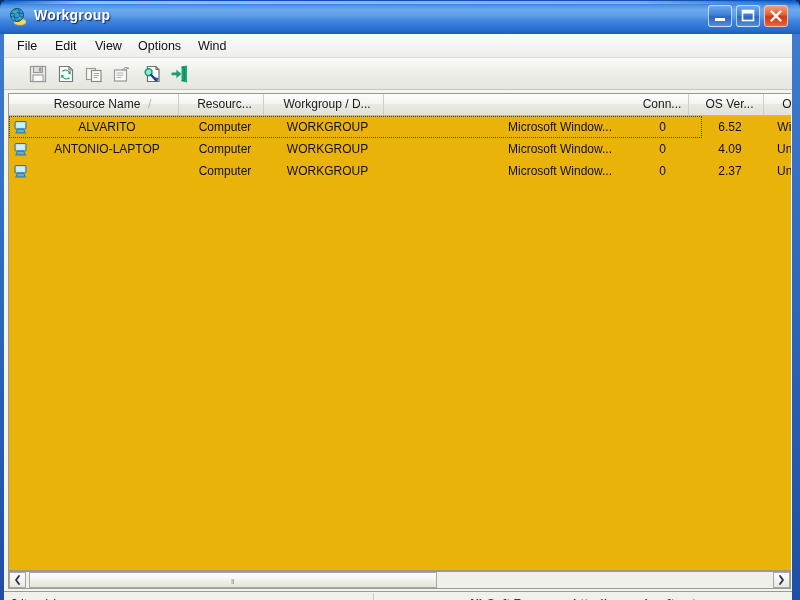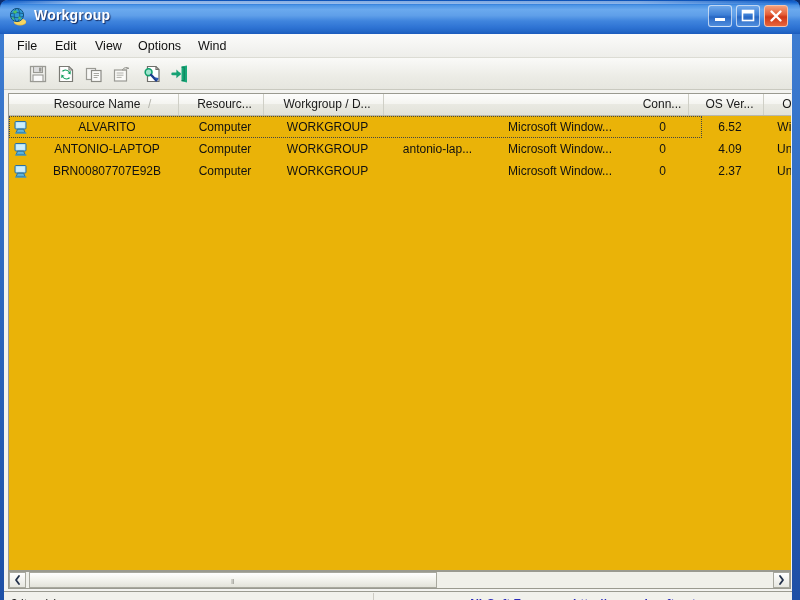--- a/index.html
+++ b/index.html
@@ -411,37 +411,35 @@
           <svg width="16" height="16" viewBox="0 0 16 16">
             <rect x="2" y="2.5" width="11" height="7.5" rx="1" fill="#9fd9f2" stroke="#2a6f9e" stroke-width="1"></rect>
             <rect x="3.2" y="3.6" width="8.6" height="5.2" fill="#cdeefb"></rect>
             <path d="M4.6 10.2 H10.6 L12 13.4 H3.2 Z" fill="#5fb6de" stroke="#2a6f9e" stroke-width="1"></path>
             <rect x="2.2" y="13.2" width="11.2" height="1.6" rx=".6" fill="#3e95c4"></rect>
           </svg>
         </div>
         <div class="cell" style="left:26px;  width:144px">ANTONIO-LAPTOP</div>
         <div class="cell" style="left:177px; width:78px">Computer</div>
         <div class="cell" style="left:262px; width:113px">WORKGROUP</div>
-        <div class="cell" style="left:382px; width:93px">antonio-lap...</div>
         <div class="cell" style="left:482px; width:138px">Microsoft Window...</div>
         <div class="cell" style="left:627px; width:53px">0</div>
         <div class="cell" style="left:687px; width:68px">4.09</div>
         <div class="cell" style="left:762px; width:40px">Unkn</div>
       </div>
 
       <div class="row" style="top:66px">
         <div class="row-icon">
           <svg width="16" height="16" viewBox="0 0 16 16">
             <rect x="2" y="2.5" width="11" height="7.5" rx="1" fill="#9fd9f2" stroke="#2a6f9e" stroke-width="1"></rect>
             <rect x="3.2" y="3.6" width="8.6" height="5.2" fill="#cdeefb"></rect>
             <path d="M4.6 10.2 H10.6 L12 13.4 H3.2 Z" fill="#5fb6de" stroke="#2a6f9e" stroke-width="1"></path>
             <rect x="2.2" y="13.2" width="11.2" height="1.6" rx=".6" fill="#3e95c4"></rect>
           </svg>
         </div>
-        <div class="cell" style="left:26px;  width:144px">BRN00807707E92B</div>
         <div class="cell" style="left:177px; width:78px">Computer</div>
         <div class="cell" style="left:262px; width:113px">WORKGROUP</div>
         <div class="cell" style="left:382px; width:93px"></div>
         <div class="cell" style="left:482px; width:138px">Microsoft Window...</div>
         <div class="cell" style="left:627px; width:53px">0</div>
         <div class="cell" style="left:687px; width:68px">2.37</div>
         <div class="cell" style="left:762px; width:40px">Unkn</div>
       </div>
     </div>
 

